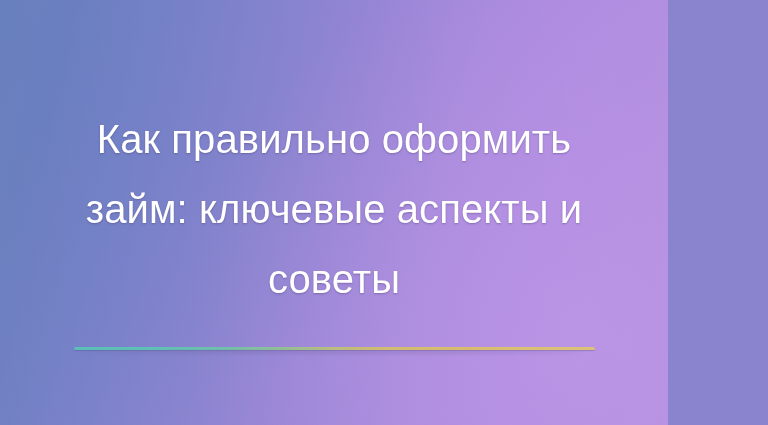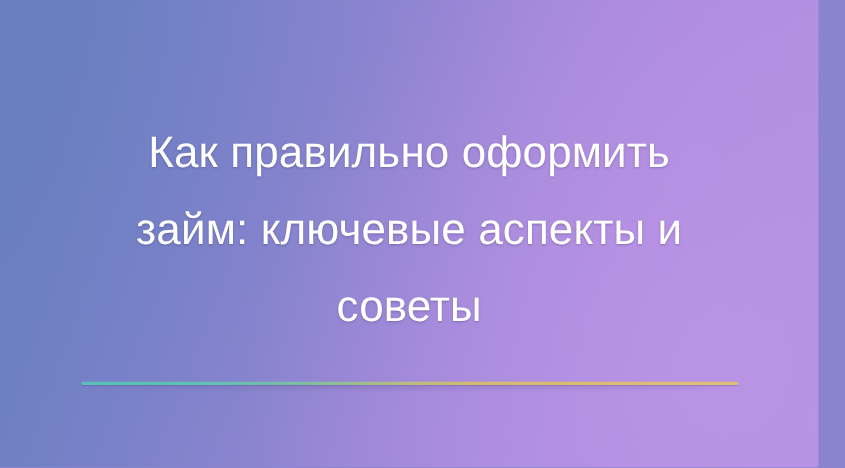--- a/index.html
+++ b/index.html
@@ -11,21 +11,21 @@
   body {
     width: 768px;
     height: 425px;
     overflow: hidden;
     font-family: "Liberation Sans", sans-serif;
     background: #8a84cf;
   }
 
   .banner {
     position: relative;
-    width: 744px;
+    width: 668px;
     height: 425px;
     box-sizing: border-box;
     overflow: hidden;
     
     background:
       linear-gradient(103deg,
         #6b81bd 0%,
         #6f80c1 10%,
         #7a82c9 22%,
         #8a84cf 36%,

